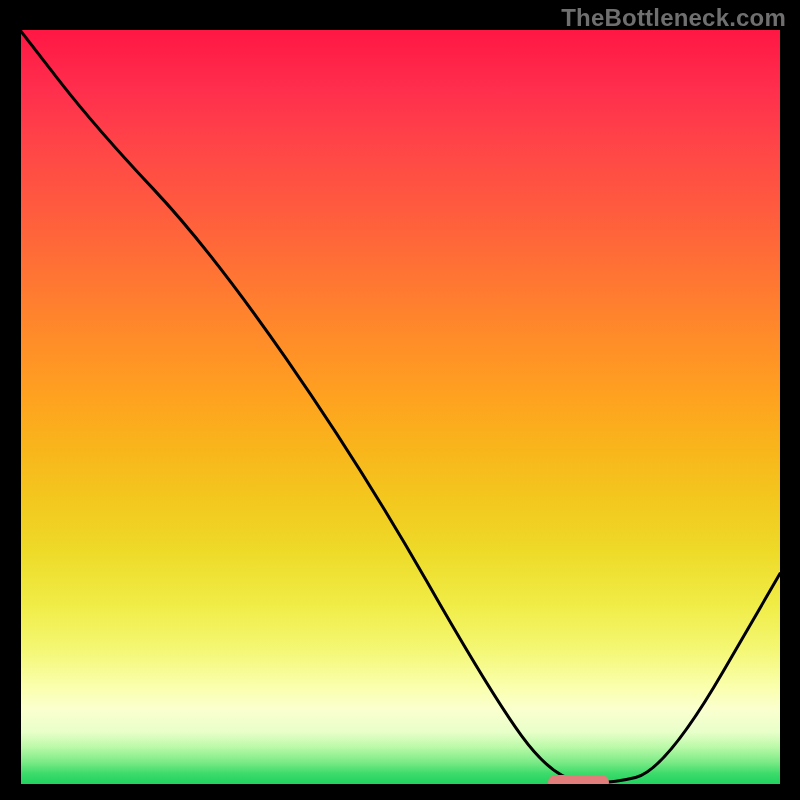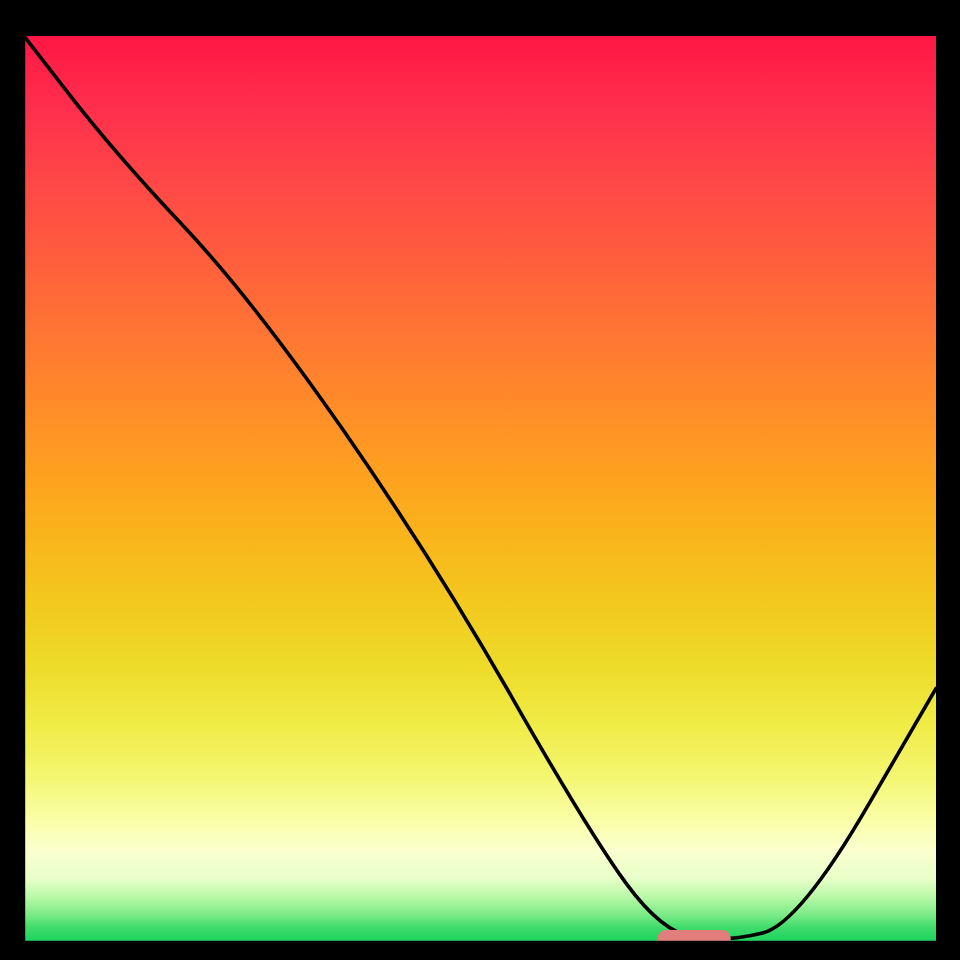--- a/index.html
+++ b/index.html
@@ -92,20 +92,21 @@
     border-radius: 7px;
     background: #e17d7b;
     z-index: 11;
   }
 </style>
 </head>
 <body>
 
 <div class="frame">
 
+  <div class="watermark">TheBottleneck.com</div>
 
   <div class="plot-area">
     <div class="gradient-bg"></div>
 
     <svg class="curve" viewBox="0 0 760 755" preserveAspectRatio="none">
       <path id="curve-path" fill="none" stroke="#000" stroke-width="3" stroke-linecap="round" stroke-linejoin="round" d="M 0.0 0.0 Q 0.0 0.0 38.0 49.1 Q 76.0 98.1 133.0 158.6 Q 190.0 219.0 266.0 328.4 Q 342.0 437.9 406.6 551.1 Q 471.2 664.4 501.6 705.9 Q 532.0 747.5 558.6 751.2 Q 585.2 755.0 615.6 747.5 Q 646.0 739.9 703.0 641.8 T 760.0 543.6"></path>
     </svg>
 
     <div id="marker" class="marker" style="left: 528px; width: 61.2px; top: 745px;"></div>
   </div>

